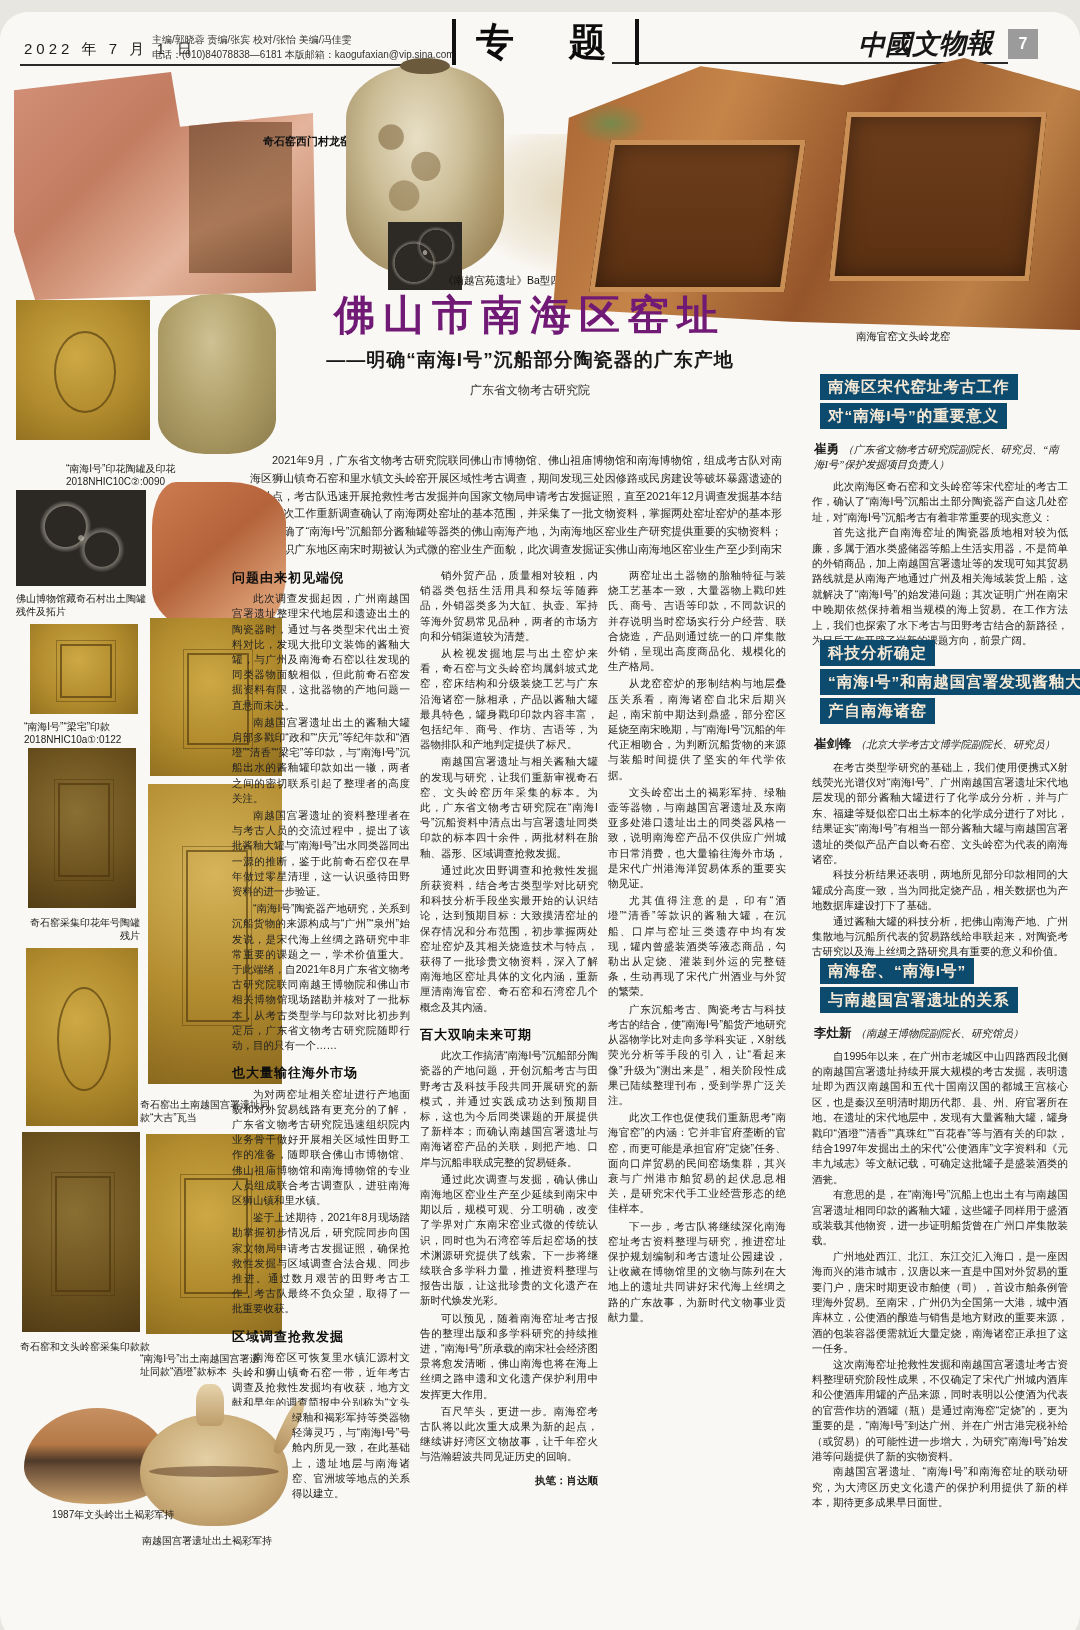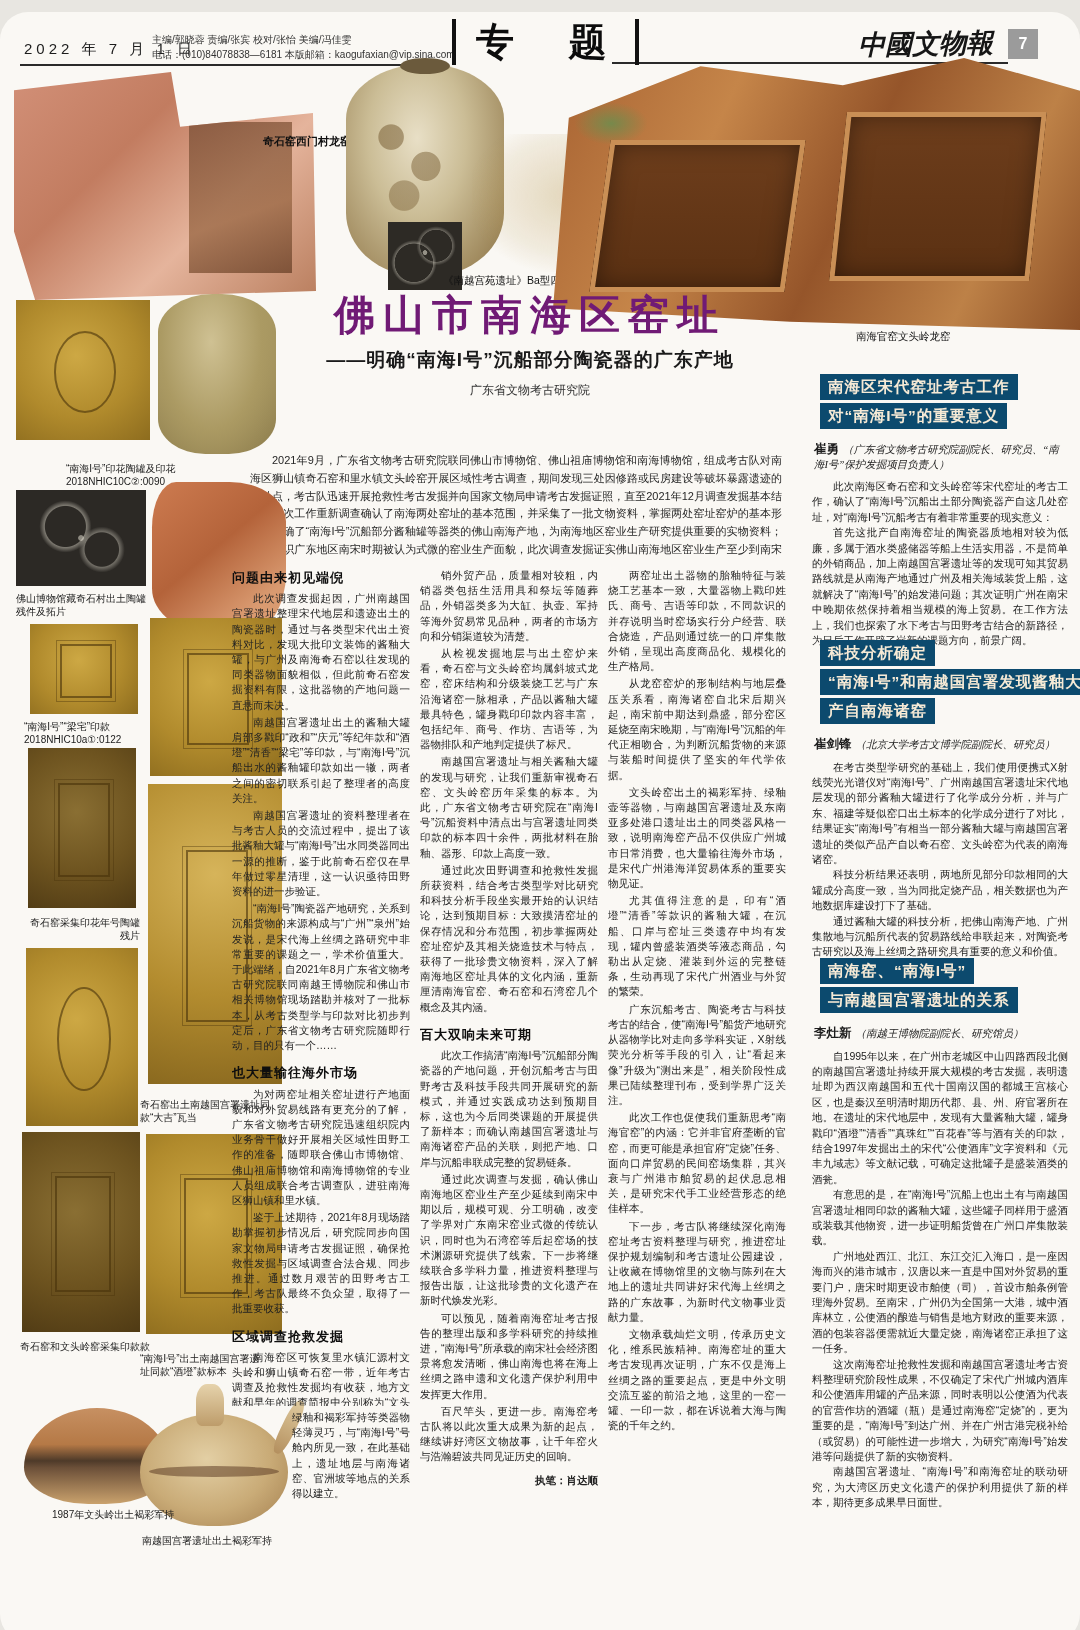--- a/index.html
+++ b/index.html
@@ -228,39 +228,38 @@
     <p>鉴于上述期待，2021年8月现场踏勘掌握初步情况后，研究院同步向国家文物局申请考古发掘证照，确保抢救性发掘与区域调查合法合规、同步推进。通过数月艰苦的田野考古工作，考古队最终不负众望，取得了一批重要收获。</p>
     <h3>区域调查抢救发掘</h3>
     <p>南海窑区可恢复里水镇汇源村文头岭和狮山镇奇石窑一带，近年考古调查及抢救性发掘均有收获，地方文献和早年的调查简报中分别称为“文头岭窑”和“瑶头窑”。通过此次调查及抢救性发掘，在两窑址确认龙窑窑炉十余座，清理龙窑窑炉三处及作坊遗迹，出土大量印花酱釉大罐、四耳罐、盆、执壶等器物标本。</p>
 
   </div>
   <div class="abs col1tail">绿釉和褐彩军持等类器物轻薄灵巧，与“南海I号”号舱内所见一致，在此基础上，遗址地层与南海诸窑、官洲坡等地点的关系得以建立。</div>
 
   <div class="abs bodycol col2">
     <p>销外贸产品，质量相对较粗，内销器类包括生活用具和祭坛等随葬品，外销器类多为大缸、执壶、军持等海外贸易常见品种，两者的市场方向和分销渠道较为清楚。</p>
     <p>从检视发掘地层与出土窑炉来看，奇石窑与文头岭窑均属斜坡式龙窑，窑床结构和分级装烧工艺与广东沿海诸窑一脉相承，产品以酱釉大罐最具特色，罐身戳印印款内容丰富，包括纪年、商号、作坊、吉语等，为器物排队和产地判定提供了标尺。</p>
-    <p>南越国宫署遗址与相关酱釉大罐的发现与研究，让我们重新审视奇石窑、文头岭窑历年采集的标本。为此，广东省文物考古研究院在“南海I号”沉船资料中清点出与宫署遗址同类印款的标本四十余件，两批材料在胎釉、器形、印款上高度一致。</p>
+    <p>南越国宫署遗址与相关酱釉大罐的发现与研究，让我们重新审视奇石窑、文头岭窑历年采集的标本。为此，广东省文物考古研究院在“南海I号”沉船资料中清点出与宫署遗址同类印款的标本四十余件，两批材料在胎釉、器形、区域调查抢救发掘。</p>
     <p>通过此次田野调查和抢救性发掘所获资料，结合考古类型学对比研究和科技分析手段坐实最开始的认识结论，达到预期目标：大致摸清窑址的保存情况和分布范围，初步掌握两处窑址窑炉及其相关烧造技术与特点，获得了一批珍贵文物资料，深入了解南海地区窑址具体的文化内涵，重新厘清南海官窑、奇石窑和石湾窑几个概念及其内涵。</p>
     <h3>百大双响未来可期</h3>
     <p>此次工作搞清“南海I号”沉船部分陶瓷器的产地问题，开创沉船考古与田野考古及科技手段共同开展研究的新模式，并通过实践成功达到预期目标，这也为今后同类课题的开展提供了新样本；而确认南越国宫署遗址与南海诸窑产品的关联，则把产地、口岸与沉船串联成完整的贸易链条。</p>
     <p>通过此次调查与发掘，确认佛山南海地区窑业生产至少延续到南宋中期以后，规模可观、分工明确，改变了学界对广东南宋窑业式微的传统认识，同时也为石湾窑等后起窑场的技术渊源研究提供了线索。下一步将继续联合多学科力量，推进资料整理与报告出版，让这批珍贵的文化遗产在新时代焕发光彩。</p>
     <p>可以预见，随着南海窑址考古报告的整理出版和多学科研究的持续推进，“南海I号”所承载的南宋社会经济图景将愈发清晰，佛山南海也将在海上丝绸之路申遗和文化遗产保护利用中发挥更大作用。</p>
     <p>百尺竿头，更进一步。南海窑考古队将以此次重大成果为新的起点，继续讲好湾区文物故事，让千年窑火与浩瀚碧波共同见证历史的回响。</p>
     <p class="writer">执笔：肖达顺</p>
   </div>
 
   <div class="abs bodycol col3">
     <p>两窑址出土器物的胎釉特征与装烧工艺基本一致，大量器物上戳印姓氏、商号、吉语等印款，不同款识的并存说明当时窑场实行分户经营、联合烧造，产品则通过统一的口岸集散外销，呈现出高度商品化、规模化的生产格局。</p>
     <p>从龙窑窑炉的形制结构与地层叠压关系看，南海诸窑自北宋后期兴起，南宋前中期达到鼎盛，部分窑区延烧至南宋晚期，与“南海I号”沉船的年代正相吻合，为判断沉船货物的来源与装船时间提供了坚实的年代学依据。</p>
     <p>文头岭窑出土的褐彩军持、绿釉壶等器物，与南越国宫署遗址及东南亚多处港口遗址出土的同类器风格一致，说明南海窑产品不仅供应广州城市日常消费，也大量输往海外市场，是宋代广州港海洋贸易体系的重要实物见证。</p>
     <p>尤其值得注意的是，印有“酒墱”“清香”等款识的酱釉大罐，在沉船、口岸与窑址三类遗存中均有发现，罐内曾盛装酒类等液态商品，勾勒出从定烧、灌装到外运的完整链条，生动再现了宋代广州酒业与外贸的繁荣。</p>
     <p>广东沉船考古、陶瓷考古与科技考古的结合，使“南海I号”船货产地研究从器物学比对走向多学科实证，X射线荧光分析等手段的引入，让“看起来像”升级为“测出来是”，相关阶段性成果已陆续整理刊布，受到学界广泛关注。</p>
     <p>此次工作也促使我们重新思考“南海官窑”的内涵：它并非官府垄断的官窑，而更可能是承担官府“定烧”任务、面向口岸贸易的民间窑场集群，其兴衰与广州港市舶贸易的起伏息息相关，是研究宋代手工业经营形态的绝佳样本。</p>
     <p>下一步，考古队将继续深化南海窑址考古资料整理与研究，推进窑址保护规划编制和考古遗址公园建设，让收藏在博物馆里的文物与陈列在大地上的遗址共同讲好宋代海上丝绸之路的广东故事，为新时代文物事业贡献力量。</p>
-    <p>文物承载灿烂文明，传承历史文化，维系民族精神。南海窑址的重大考古发现再次证明，广东不仅是海上丝绸之路的重要起点，更是中外文明交流互鉴的前沿之地，这里的一窑一罐、一印一款，都在诉说着大海与陶瓷的千年之约。</p>
   </div>
 
   <div class="abs sb sb1">
     <div class="sb-title">
       <span>南海区宋代窑址考古工作</span><br>
       <span>对“南海I号”的重要意义</span>
     </div>
     <div class="sb-author">
       <b>崔勇</b><span>（广东省文物考古研究院副院长、研究员、“南海I号”保护发掘项目负责人）</span>
     </div>

